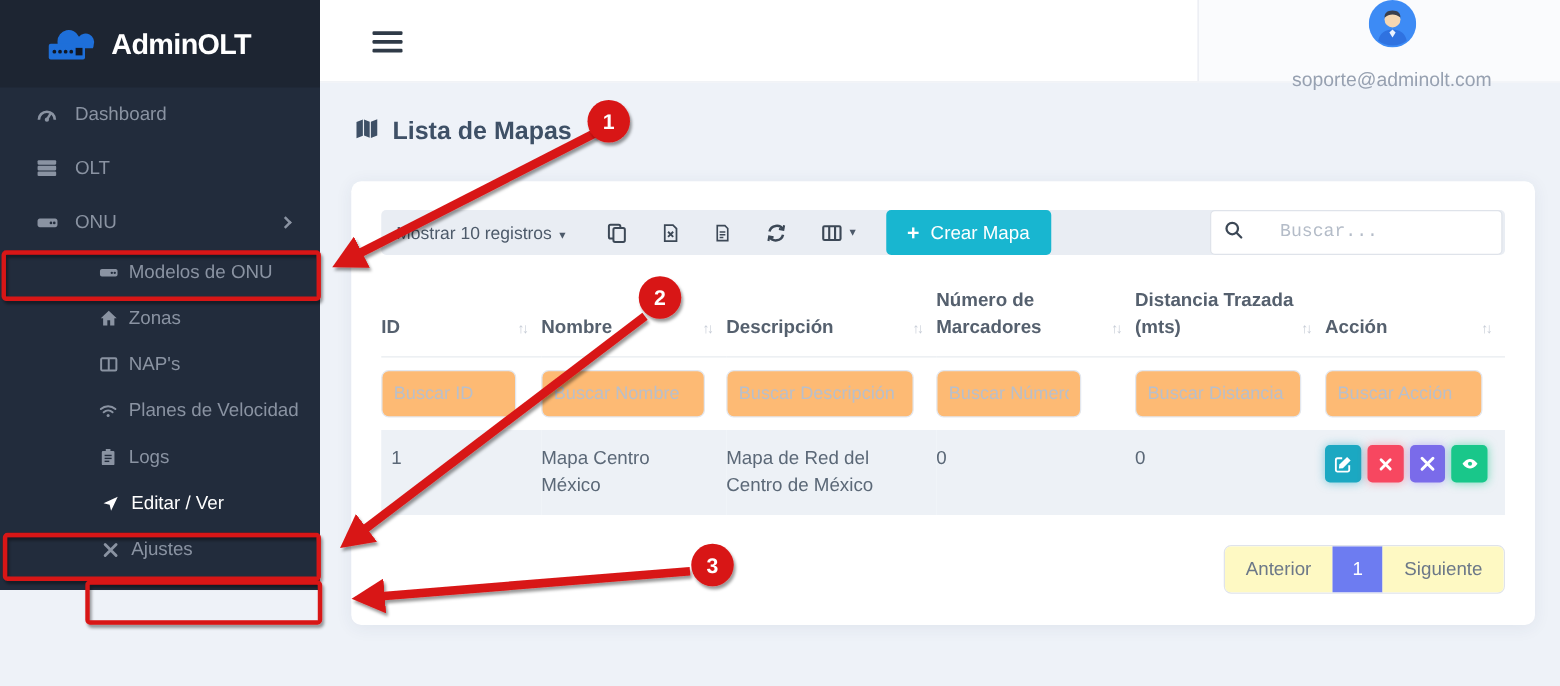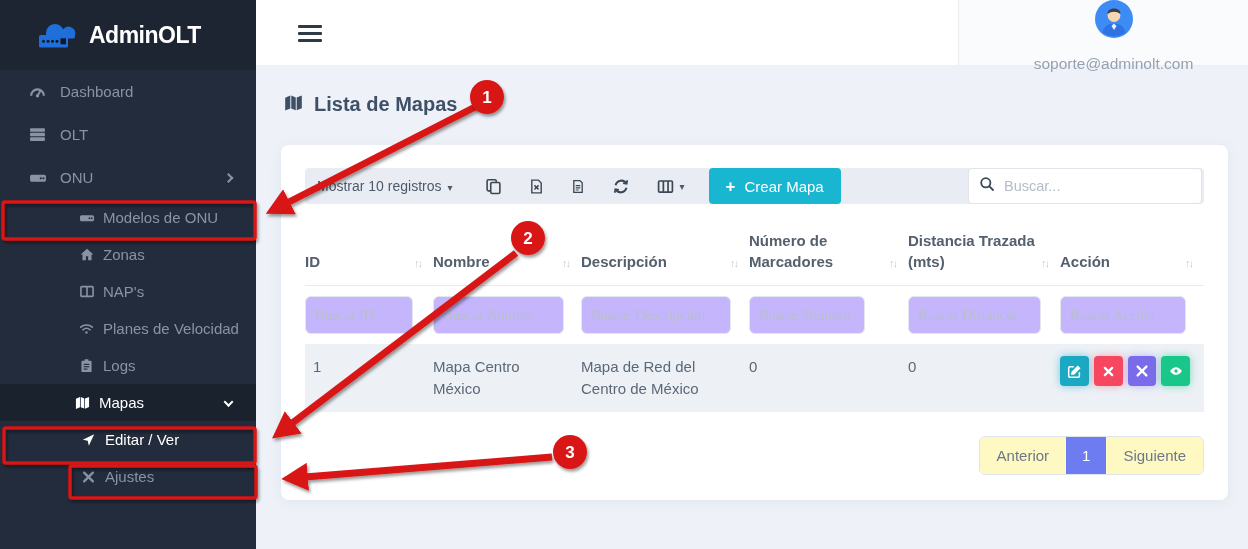--- a/index.html
+++ b/index.html
@@ -1,21 +1,21 @@
 <!DOCTYPE html>
 <html><head>
 <meta charset="utf-8">
 <style>
   * { margin:0; padding:0; box-sizing:border-box; }
   html,body { width:1248px; height:549px; }
   body { font-family:"Liberation Sans", sans-serif; background:#eef1f7; overflow:hidden; }
   #app { position:relative; width:1248px; height:549px; background:#eef2f8; overflow:hidden; }
 
   
-  .sidebar { position:absolute; left:0; top:0; width:256px; height:549px; background:#222c3c; z-index:5; }
+  .sidebar { position:absolute; left:0; top:0; width:256px; height:472px; background:#222c3c; z-index:5; }
   .brand { height:70px; background:#1d2532; display:flex; align-items:center; padding-left:34px; gap:9px; }
   .brand-title { color:#ffffff; font-size:23px; font-weight:bold; letter-spacing:-0.5px; }
   .nav-item { position:relative; display:flex; align-items:center; height:43px; padding-left:28px; color:#8a93a2; font-size:15px; cursor:pointer; }
   .nav-item .nicon { width:19px; margin-right:13px; display:flex; justify-content:center; color:inherit; }
   .nav-item.sub { height:37px; padding-left:78px; }
   .nav-item.sub .nicon { width:17px; margin-right:8px; }
   .nav-item.sub2 { height:37px; padding-left:74px; }
   .nav-item.sub3 { height:37px; padding-left:80px; }
   .nav-item.sub3 .nicon, .nav-item.sub2 .nicon { width:17px; margin-right:8px; }
   .nav-item.active { color:#ffffff; }
@@ -40,31 +40,31 @@
 
   
   .tbar { position:absolute; left:24px; top:23px; width:899px; height:36px; background:#e9edf3; border-radius:4px; display:flex; align-items:center; }
   .length-menu { margin-left:12px; font-size:14px; color:#4d5a6a; cursor:pointer; white-space:nowrap; }
   .caret { display:inline-block; margin-left:6px; font-size:10px; color:#4d5a6a; }
   .tool-ic { margin-left:27px; color:#3c4856; cursor:pointer; display:flex; align-items:center; }
   .tool-ic.first { margin-left:32px; }
   .btn-create { margin-left:24px; height:36px; border:none; background:#18b6d0; color:#fff; font-size:15px; border-radius:4px; padding:0 17px; display:flex; align-items:center; gap:9px; cursor:pointer; font-family:inherit; }
   .btn-create .plus { font-size:17px; font-weight:bold; line-height:1; }
   .searchbox { margin-left:auto; margin-right:2px; width:234px; height:36px; background:#ffffff; border:1px solid #dfe3ea; border-radius:4px; display:flex; align-items:center; padding:0 10px; gap:9px; }
-  .searchbox input { border:none; outline:none; flex:1; font-size:14.5px; color:#4d5a6a; font-family:Liberation Sans, sans-serif; background:transparent; }
+  .searchbox input { border:none; outline:none; flex:1; font-size:14.5px; color:#4d5a6a; font-family:Liberation Mono, monospace; background:transparent;margin-left:20px; }
   .searchbox input::placeholder { color:#b4bcc8; }
   .searchbox .sic { color:#3c4856; }
 
   
   .dt { position:absolute; left:24px; top:85px; width:899px; border-collapse:collapse; table-layout:fixed; }
   .dt th { position:relative; text-align:left; vertical-align:bottom; font-size:15px; font-weight:bold; color:#55606e; padding:0 22px 13px 0; line-height:1.4; border-bottom:1px solid #e7ebf0; }
   .sort { position:absolute; right:12px; bottom:14px; font-size:11px; color:#c6ccd6; letter-spacing:-2px; }
   .dt td { font-size:15px; color:#5b6877; vertical-align:top; }
   .filter-row td { padding:10px 0; }
-  .filter-row input { height:38px; border:1px solid #e3e7ee; border-radius:6px; padding:0 9px; font-size:14.5px; color:#5b6877; font-family:Liberation Serif, serif; outline:none; width:calc(100% - 24px); background:#c4b5fd; }
+  .filter-row input { height:38px; border:1px solid #e3e7ee; border-radius:6px; padding:0 9px; font-size:14.5px; color:#5b6877; font-family:Liberation Sans, sans-serif; outline:none; width:calc(100% - 24px); background:#fdba74; }
   .filter-row input::placeholder { color:#b8bfcb; }
   .filter-row td:nth-child(1) input { width:108px; }
   .filter-row td:nth-child(2) input { width:131px; }
   .filter-row td:nth-child(3) input { width:150px; }
   .filter-row td:nth-child(4) input { width:116px; }
   .filter-row td:nth-child(5) input { width:133px; }
   .filter-row td:nth-child(6) input { width:126px; }
   .data-row { background:#edf1f6; }
   .data-row td { padding:12px 14px 12px 0; line-height:1.45; }
   .data-row td:first-child { padding-left:8px; }
@@ -188,29 +188,20 @@
           <svg width="15" height="15" viewBox="0 0 16 16" fill="currentColor">
               <path d="M6 1.3h4V3h2.4a1 1 0 0 1 1 1v10a1 1 0 0 1-1 1H3.6a1 1 0 0 1-1-1V4a1 1 0 0 1 1-1H6V1.3z"></path>
               <rect x="5" y="6.2" width="6" height="1.2" fill="#222c3c"></rect>
               <rect x="5" y="8.7" width="6" height="1.2" fill="#222c3c"></rect>
               <rect x="5" y="11.2" width="4" height="1.2" fill="#222c3c"></rect>
             </svg>
         </span>
         <span>Logs</span>
       </div>
 
-      <div class="nav-item sub2 active openbg">
-        <span class="nicon">
-          <svg width="17" height="15" viewBox="0 0 16 16" fill="currentColor">
-              <path d="M1 3.9l4.3-1.7v10.9L1 14.8zM6.1 2.2l3.8 1.5v10.8L6.1 13zM10.7 3.7L15 2v10.9l-4.3 1.7z"></path>
-            </svg>
-        </span>
-        <span>Mapas</span>
-        <span class="chev down"></span>
-      </div>
 
       <div class="nav-item sub3 active">
         <span class="nicon">
           <svg width="15" height="14" viewBox="0 0 16 16" fill="currentColor">
               <path d="M14.5 1.5L1.5 7.6l5.6 1.2L8.4 14.5z"></path>
             </svg>
         </span>
         <span>Editar / Ver</span>
       </div>
 

